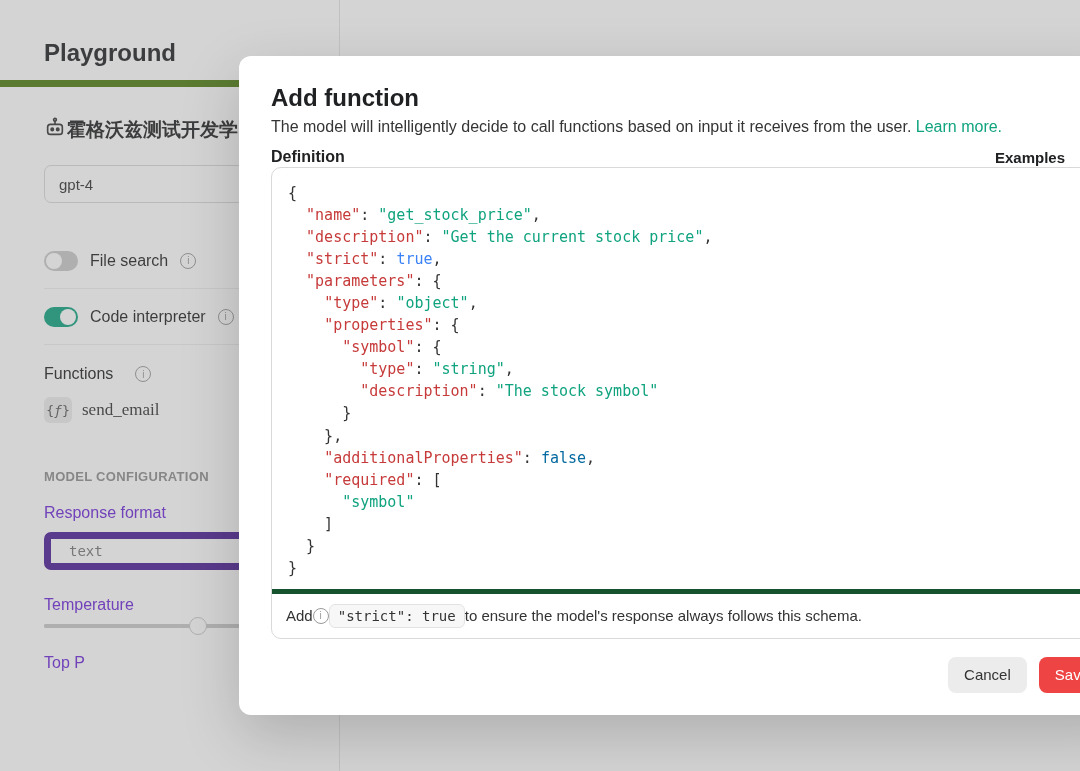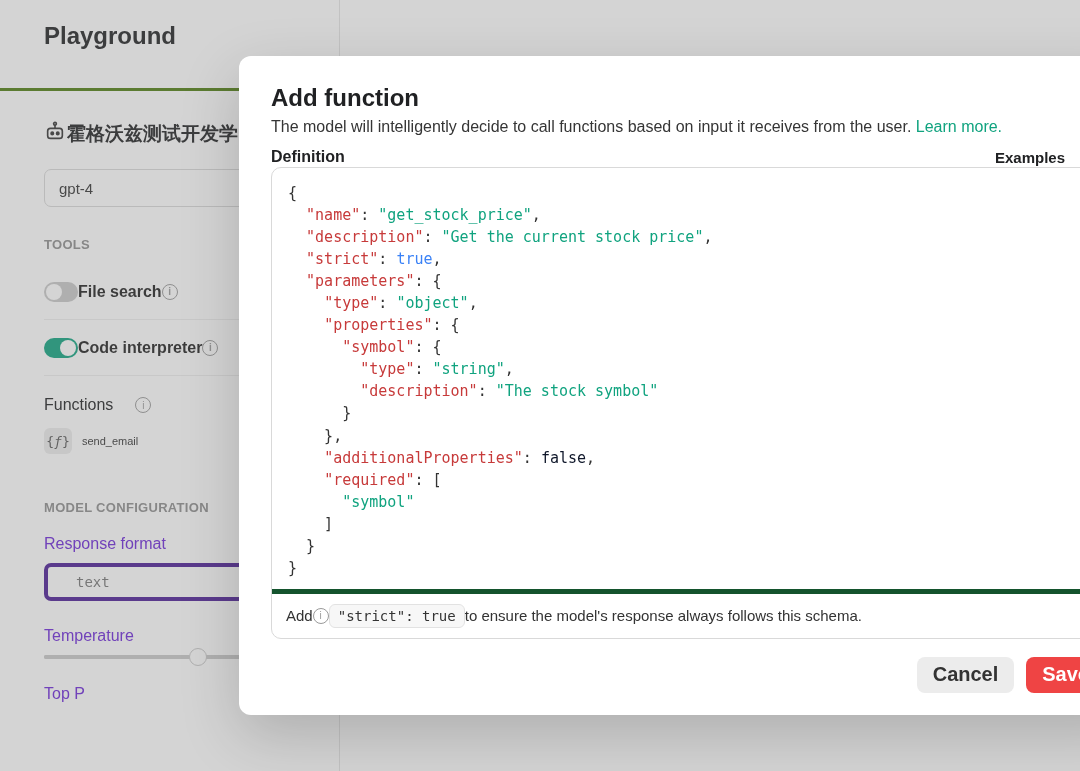--- a/index.html
+++ b/index.html
@@ -1,47 +1,47 @@
 <!DOCTYPE html>
 <html><head>
 <meta charset="utf-8">
 <style>
   * { box-sizing: border-box; margin: 0; padding: 0; }
   html, body { width: 1080px; height: 771px; overflow: hidden; font-family: -apple-system, BlinkMacSystemFont, "Segoe UI", Helvetica, Arial, sans-serif; color: #202123; }
   body { position: relative; background: #fff; }
 
   
   .sidebar { width: 340px; height: 100%; border-right: 1px solid #e5e5e5; display: flex; flex-direction: column; }
-  .sb-title { font-size: 24px; font-weight: 700; padding: 22px 44px 38px; border-bottom: 3px solid #4d7c0f; }
+  .sb-title { font-size: 24px; font-weight: 700; padding: 22px 44px 13px; border-bottom: 7px solid #4d7c0f; margin-top: 17px; }
   .sb-body { padding: 30px 44px 0; }
   .sb-app-row { display: flex; align-items: center; gap: 1px; margin-bottom: 22px; }
   .sb-app-row .rob { display: inline-block; }
   .sb-app-name { font-size: 19px; font-weight: 600; white-space: nowrap; overflow: hidden; text-overflow: ellipsis; }
   .model-select { display: flex; align-items: center; justify-content: space-between; height: 38px; padding: 0 14px; border: 1px solid #d9d9d9; border-radius: 7px; font-size: 15px; color: #333; margin-bottom: 30px; cursor: pointer; }
 
   .sec-label { font-size: 13px; font-weight: 600; letter-spacing: .3px; color: #8e8e8e; margin-bottom: 12px; }
-  .tool-row { display: flex; align-items: center; height: 56px; border-bottom: 1px solid #eee; font-weight: bold; }
+  .tool-row { display: flex; align-items: center; gap: 12px; height: 56px; border-bottom: 1px solid #eee; }
   .tool-row:last-of-type { border-bottom: 1px solid #eee; }
   .tool-label { font-size: 16px; color: #1f1f1f; }
   .info { display:inline-flex; align-items:center; justify-content:center; width:16px; height:16px; border:1.4px solid #9a9a9a; border-radius:50%; font-size:10px; color:#9a9a9a; }
   .toggle { width: 34px; height: 20px; border-radius: 999px; position: relative; cursor: pointer; }
   .toggle.off { background: #c9c9c9; }
   .toggle.on { background: #10a37f; }
   .knob { position:absolute; width:16px; height:16px; background:#fff; border-radius:50%; top:2px; }
   .toggle.off .knob { left:2px; }
   .toggle.on .knob { left:16px; }
 
   .func-row { display:flex; align-items:center; gap:22px; margin-top:20px; margin-bottom: 14px; font-size:16px; }
   .func-item { display:flex; align-items:center; gap:10px; margin-top:8px; }
   .brace-chip { display:inline-flex; align-items:center; justify-content:center; width:28px; height:26px; background:#ececec; border-radius:6px; font-family: ui-monospace, SFMono-Regular, Menlo, monospace; font-size:13px; color:#555; }
-  .func-name { font-family: Liberation Sans, sans-serif; font-size:11px; color:#333; }
+  .func-name { font-family: Liberation Serif, serif; font-size:17px; color:#333; }
 
   .mc-label { font-size:13px; font-weight:600; letter-spacing:.3px; color:#8e8e8e; margin-top:46px; margin-bottom:20px; }
   .field-label { font-size:16px; color:#6d28d9; margin-bottom:10px; }
-  .select-box { display:flex; align-items:center; justify-content:space-between; height:38px; padding:0 28px; border:4px solid #4c1d95; border-radius:7px; font-family: ui-monospace, SFMono-Regular, Menlo, monospace; font-size:14px; color:#777; margin-bottom: 26px; width: 220px; }
+  .select-box { display:flex; align-items:center; justify-content:space-between; height:38px; padding:0 18px; border:7px solid #4c1d95; border-radius:7px; font-family: ui-monospace, SFMono-Regular, Menlo, monospace; font-size:14px; color:#777; margin-bottom: 26px; width: 220px; }
   .slider-wrap { margin-top: 10px; margin-bottom: 26px; width: 220px; }
   .slider-track { height:4px; background:#c9c9c9; border-radius:2px; position:relative; }
   .slider-fill { position:absolute; left:0; top:0; height:4px; background:#c9c9c9; border-radius:2px; width:70%; }
   .slider-thumb { position:absolute; width:18px; height:18px; border-radius:50%; background:#fff; border:1px solid #c9c9c9; top:-7px; left:70%; transform:translateX(-50%); }
 
   
   .dim { position:absolute; inset:0; background: rgba(120,120,120,0.32); }
 
   
   .modal { position:absolute; left:239px; top:56px; width:898px; background:#fff; border-radius:12px; box-shadow: 0 20px 60px rgba(0,0,0,.18); padding:28px 32px 22px; }
@@ -51,27 +51,27 @@
 
   .def-row { display:flex; justify-content:space-between; }
   .def-label { font-size:16px; font-weight:600; }
   .examples { display:flex; align-items:center; gap:24px; font-size:15px; font-weight:700; cursor:pointer; }
 
   .code-box { border:1px solid #d9d9d9; border-radius:10px; background:#fff; overflow:hidden; }
   .code-pre { padding:14px 16px 10px; font-family: ui-monospace, SFMono-Regular, Menlo, monospace; font-size:15px; line-height:1.47; white-space:pre; color:#333; }
   .tok-key { color:#c73a3a; }
   .tok-str { color:#10a37f; }
   .tok-bool-t { color:#3b82f6; }
-  .tok-bool-f { color:#0f172a; }
+  .tok-bool-f { color:#0369a1; }
 
   .strict-row { border-top:5px solid #14532d; padding:10px 14px; font-size:15px; color:#333; display:flex; align-items:center; gap:0; flex-wrap:wrap; }
   .code-chip { font-family: ui-monospace, SFMono-Regular, Menlo, monospace; font-size:14px; padding:3px 8px; border:1px solid #e2e2e2; border-radius:6px; background:#f7f7f7; }
 
   .m-actions { display:flex; justify-content:flex-end; gap:12px; margin-top:18px; }
-  .btn { height:36px; padding:0 16px; border-radius:8px; border:none; font-size:20px; font-weight:700; cursor:pointer; }
+  .btn { height:36px; padding:0 16px; border-radius:8px; border:none; font-size:15px; font-weight:400; cursor:pointer; }
   .btn-cancel { background:#ececec; color:#333; }
   .btn-save { background:#ef4444; color:#fff; }
 
   .chev { display:inline-block; }
 </style>
 </head>
 <body>
 
 <div class="sidebar">
   <div class="sb-title">Playground</div>
@@ -91,21 +91,20 @@
 
     <div class="model-select">
       <span>gpt-4</span>
       <span class="chev">
         <svg width="14" height="14" viewBox="0 0 24 24" fill="none" stroke="#888" stroke-width="2">
             <polyline points="6 9 12 15 18 9"></polyline>
           </svg>
       </span>
     </div>
 
-    <div class="sec-label">TOOLS</div>
 
     <div class="tool-row">
       <div class="toggle off">
           <div class="knob"></div>
         </div>
       <span class="tool-label">File search</span>
       <span class="info">i</span>
     </div>
 
     <div class="tool-row">

